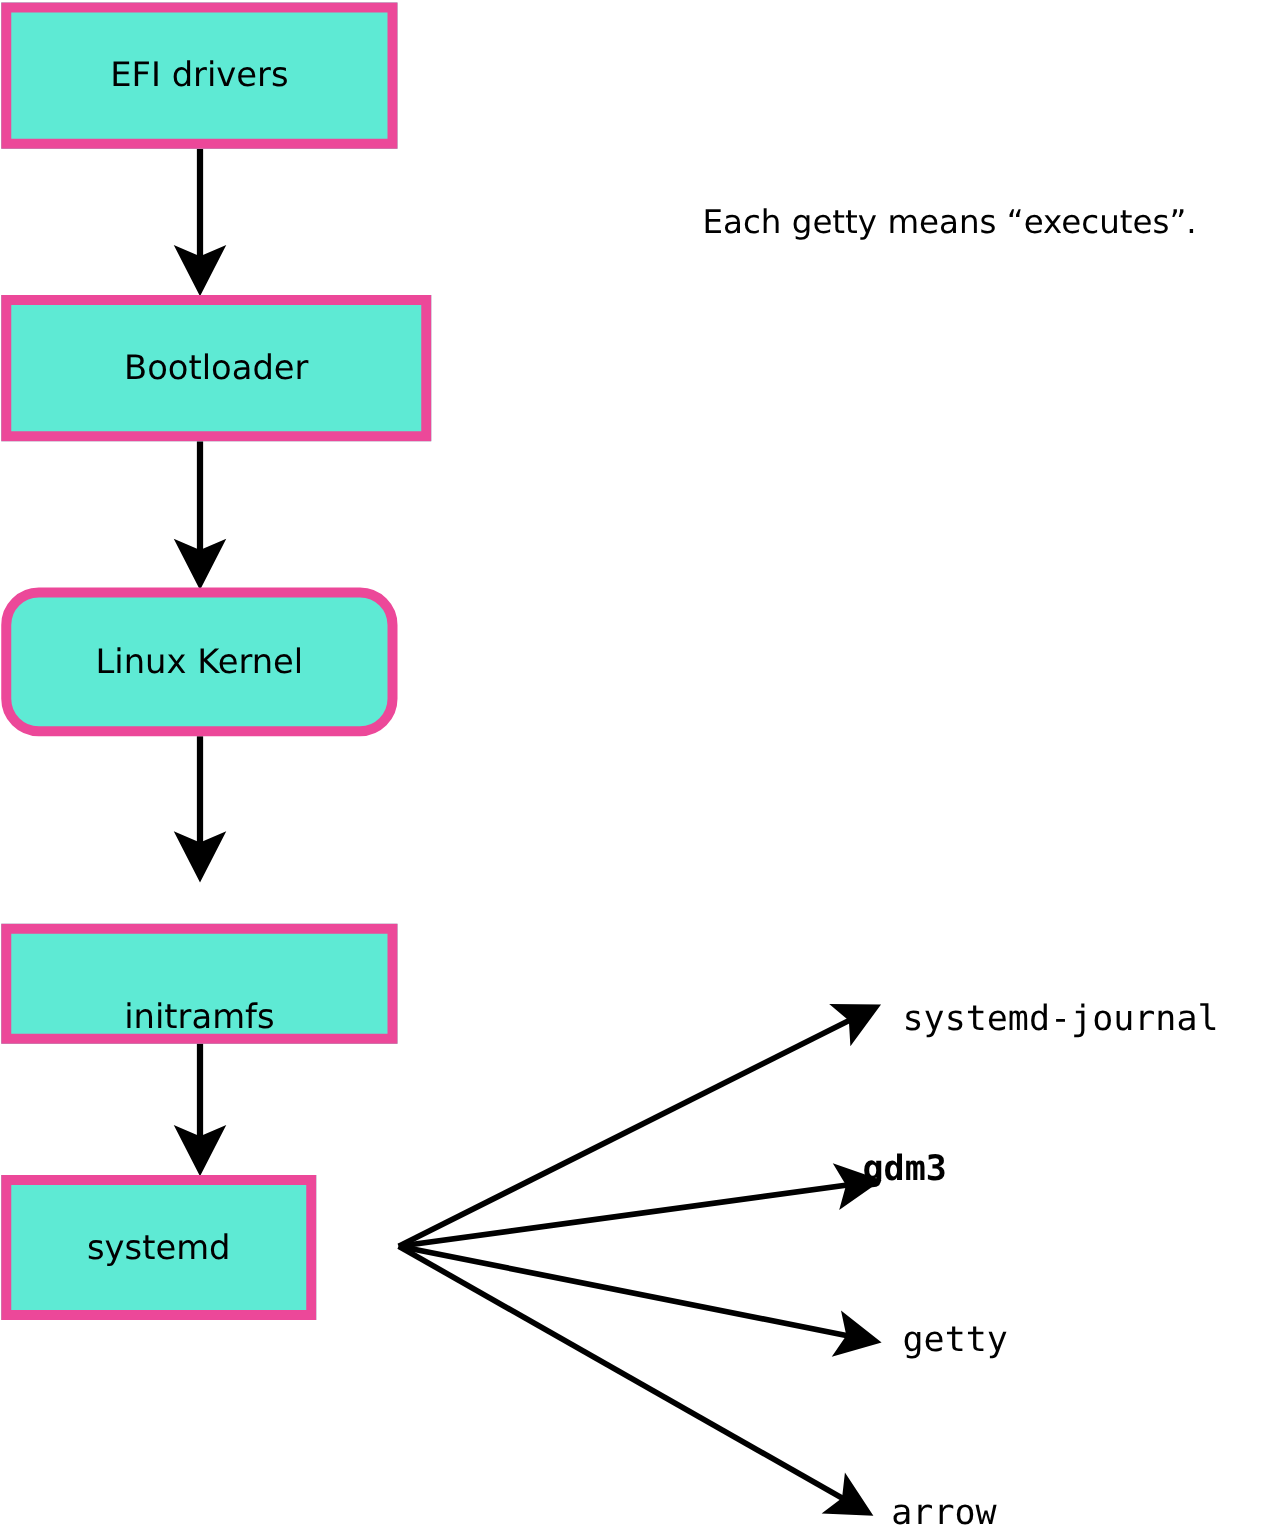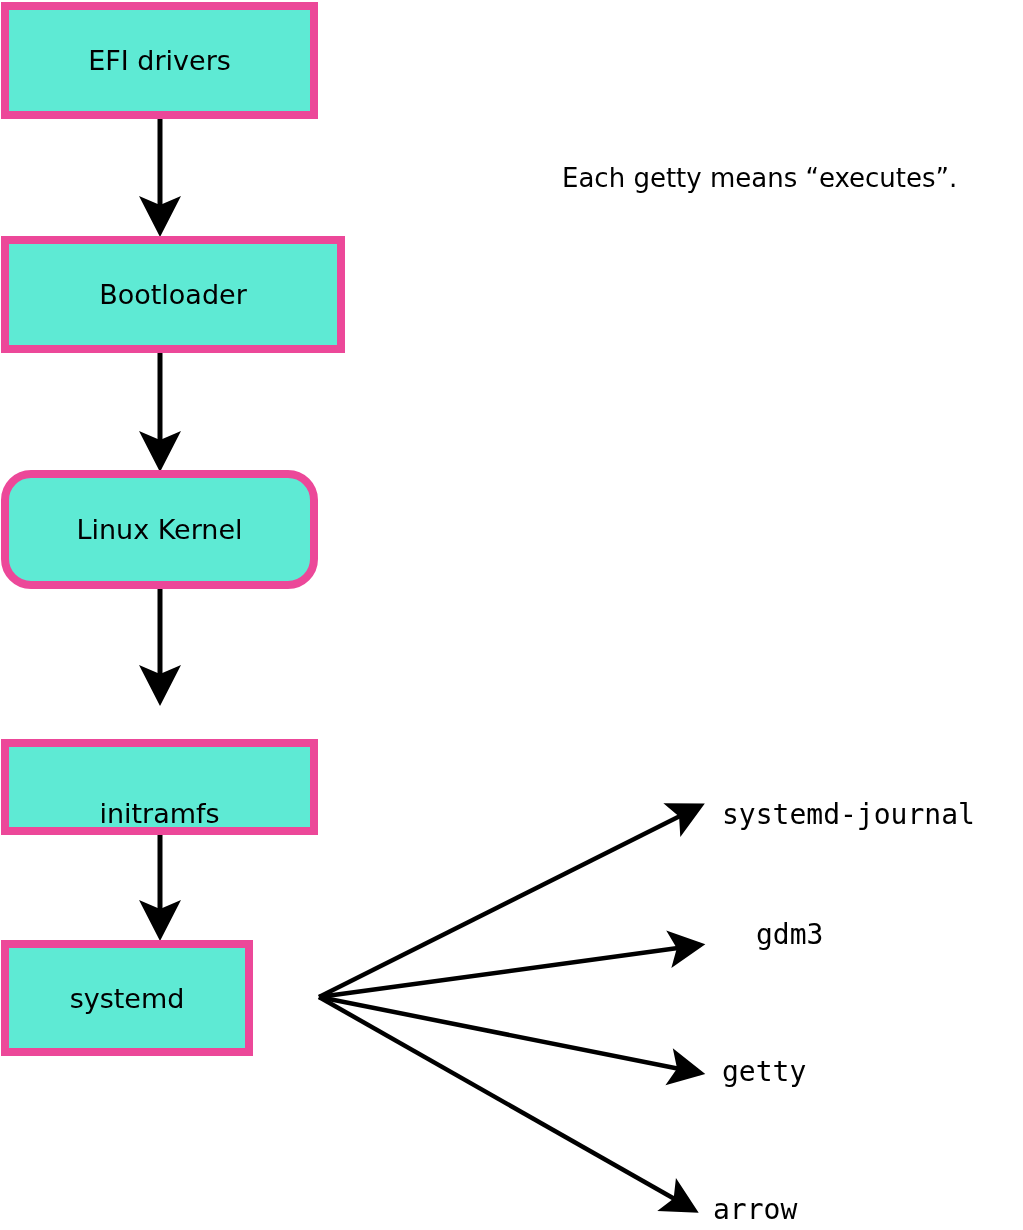--- a/index.html
+++ b/index.html
@@ -102,21 +102,21 @@
   <div class="node-box" style="left:1px; top:739px; width:317px; height:96px;align-items:flex-end;">
     <span class="node-label">initramfs</span>
   </div>
 
   <div class="node-box" style="left:1px; top:940px; width:252px; height:116px;">
     <span class="node-label">systemd</span>
   </div>
 
   <div class="leaf-label" style="left:722px; top:776px;margin-top:25px;">systemd-journal</div>
 
-  <div class="leaf-label" style="left:756px; top:921px;">gdm3</div>
+  <div class="leaf-label" style="left:690px; top:921px;font-weight:bold;">gdm3</div>
 
   <div class="leaf-label" style="left:722px; top:1058px;text-align:center;">getty</div>
 
   <div class="leaf-label" style="left:713px; top:1196px;">arrow</div>
 
   <div class="note-text" style="left:562px; top:165px;">Each getty means “executes”.</div>
 
 </div>
 
 </body></html>

